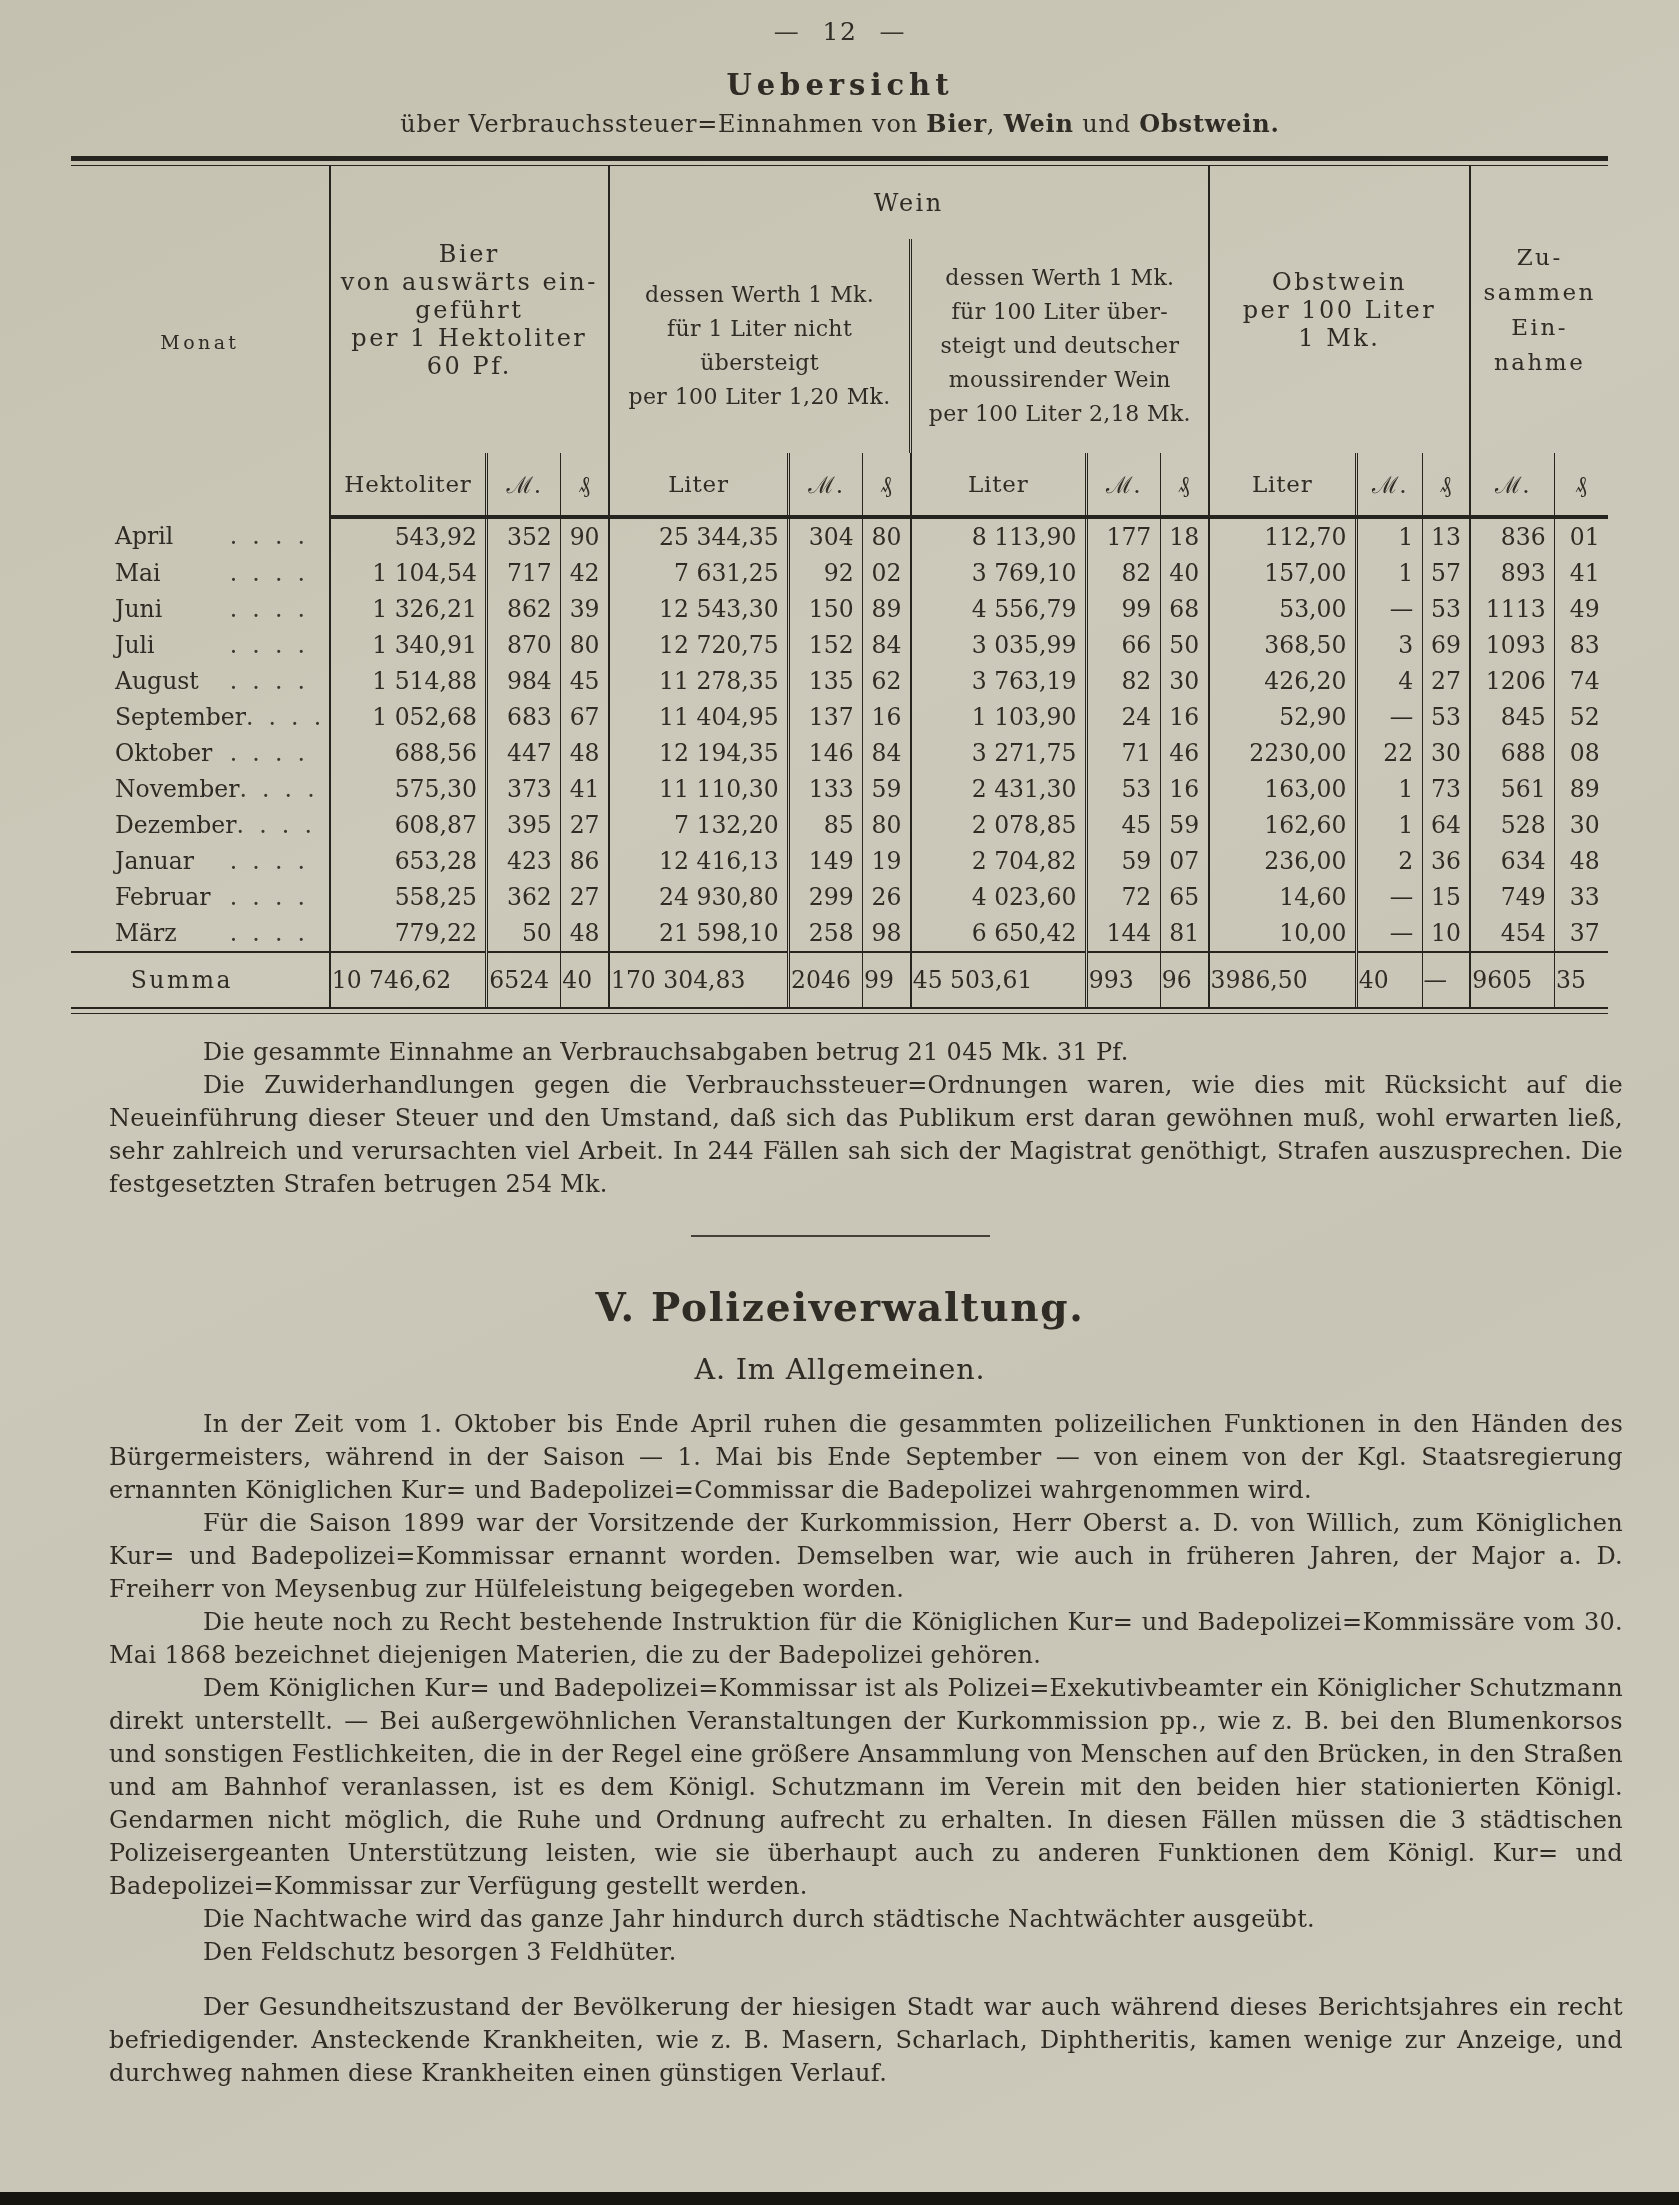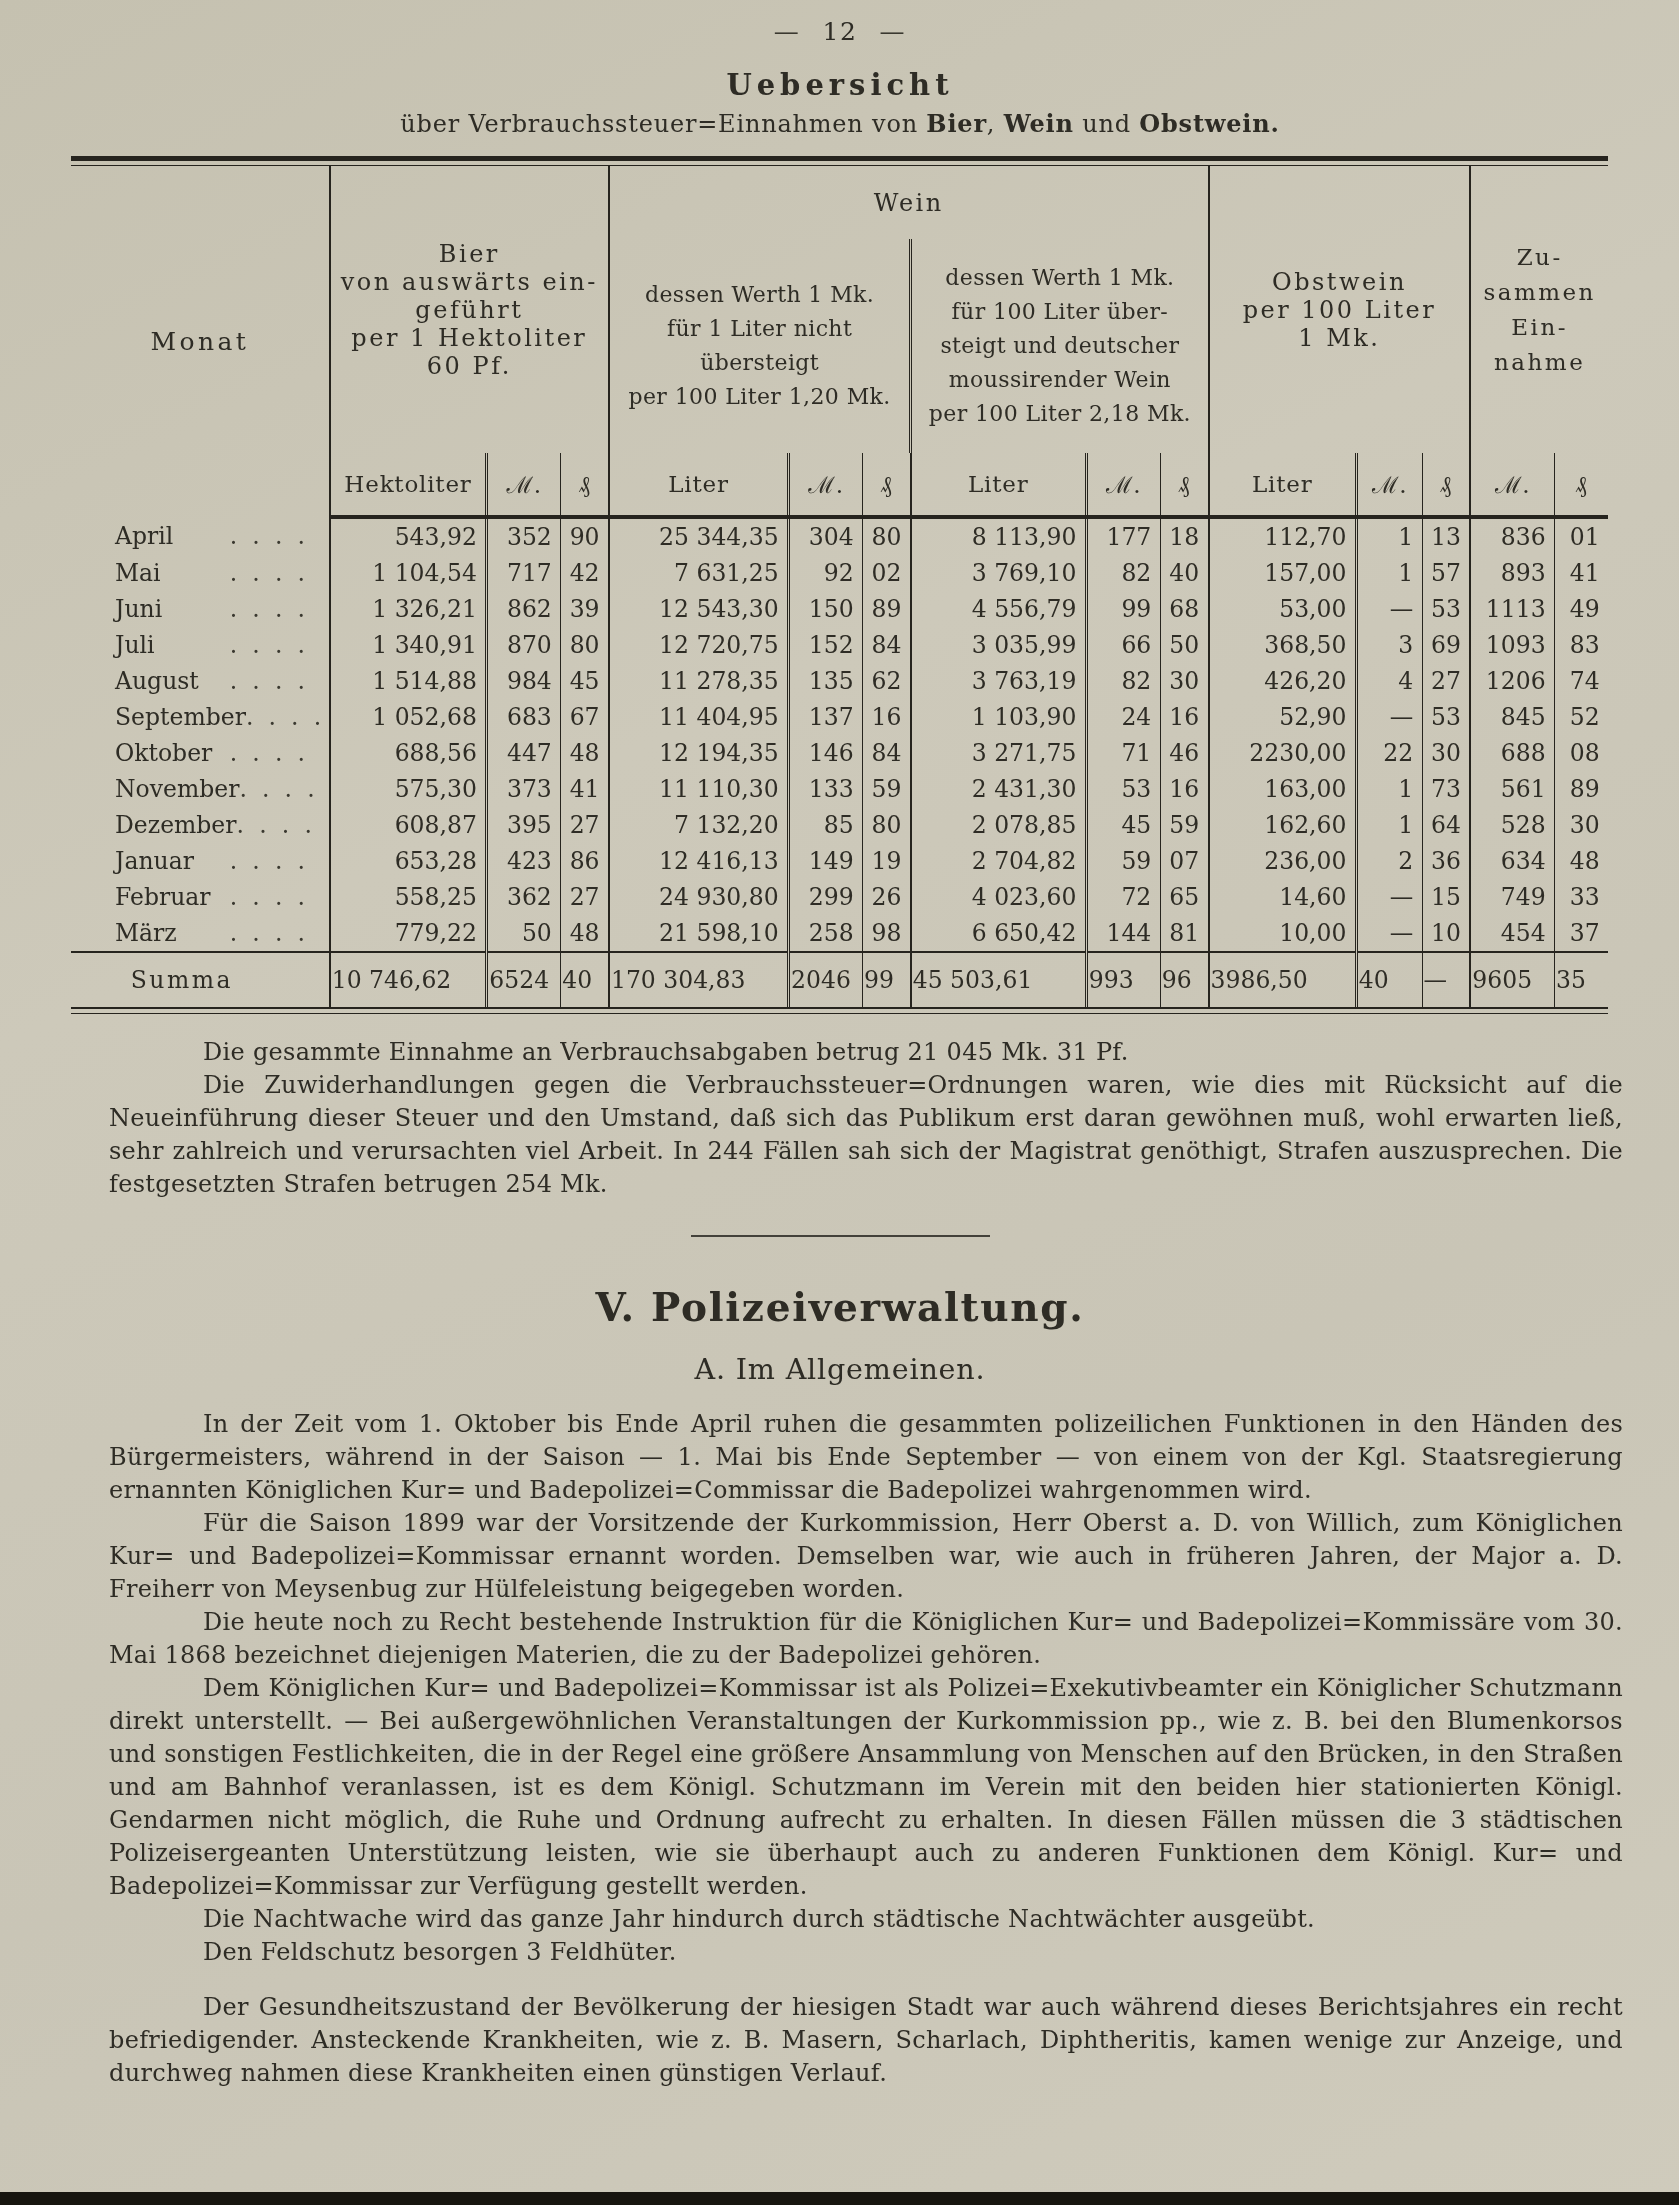--- a/index.html
+++ b/index.html
@@ -38,21 +38,21 @@
   }
   .tbl th{font-weight:normal;}
   .tbl th,.tbl td{overflow:hidden;white-space:nowrap;}
   .pre{white-space:pre-line !important;}
   .bR1{border-right:1.3px solid var(--rule);}
   .bR2{border-right:2.5px solid var(--rule);}
   .bRd{border-right:3.4px double var(--rule);}
   .hdr1 th{height:71px;vertical-align:middle;text-align:center;font-size:24px;letter-spacing:2.5px;}
   .hdr2 th{height:212px;vertical-align:middle;text-align:center;font-size:22px;line-height:34px;letter-spacing:0.4px;}
   .hdrS th{height:60px;vertical-align:middle;text-align:center;font-size:23px;border-bottom:4.2px solid var(--rule);letter-spacing:0.8px;margin-left:32px;}
-  th.monat-cell{font-size:25px;letter-spacing:3.4px;}
+  th.monat-cell{font-size:19px;letter-spacing:3.4px;}
   th.zus-cell{font-size:23px;line-height:35px;}
   .tbl tbody td{height:34px;text-align:right;padding-right:8.4px;vertical-align:middle;}
   .tbl tbody td.mon{
     text-align:left;padding:0 22px 0 44px;
     display:table-cell;
   }
   .mon .inner{display:flex;justify-content:space-between;align-items:baseline;}
   .mdots{letter-spacing:1.7px;color:#3a382f;}
   .summa td{height:52px;border-top:2.5px solid var(--rule);font-size:23.5px;}
   .summa td.mon{text-align:center;padding-right:37px;letter-spacing:2.5px;}

